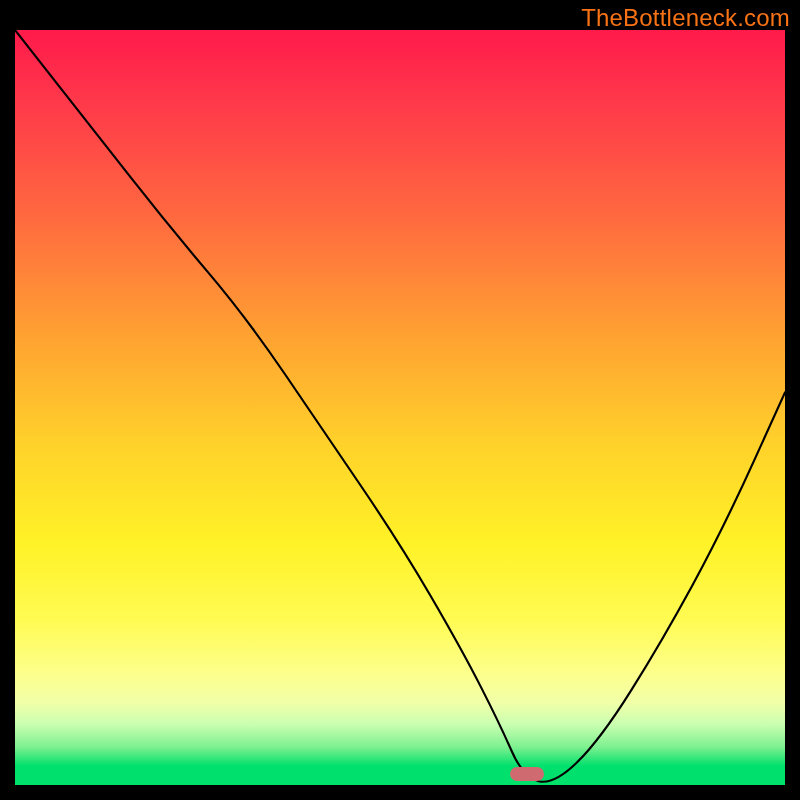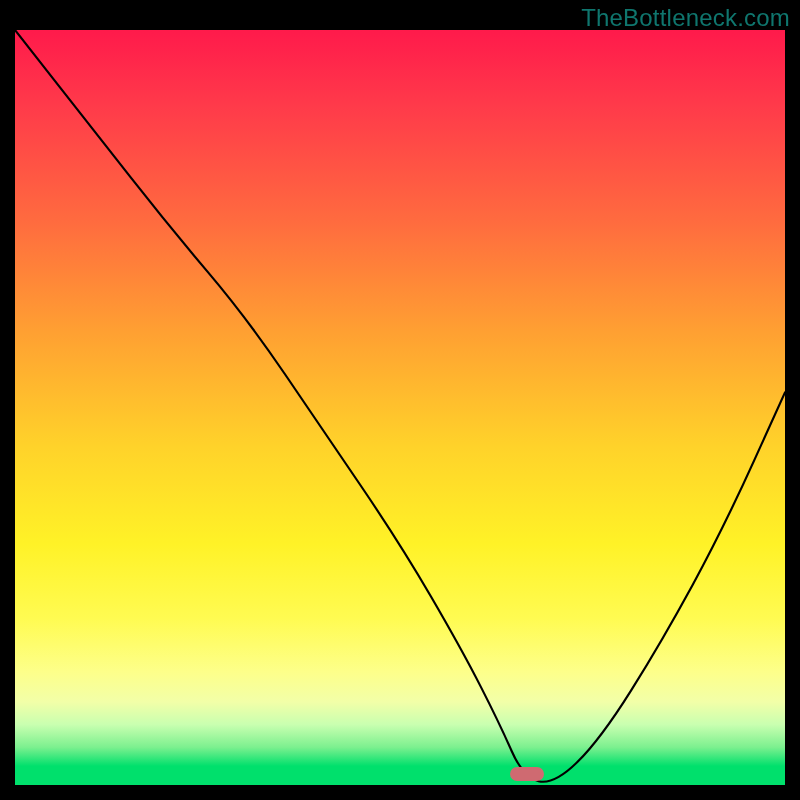--- a/index.html
+++ b/index.html
@@ -14,21 +14,21 @@
   .frame {
     position: relative;
     width: 800px;
     height: 800px;
     background: #000;
   }
   .watermark {
     position: absolute;
     top: 4px;
     right: 10px;
-    color: #0f766e;
+    color: #f97316;
     font-size: 24px;
     font-weight: 500;
     letter-spacing: 0.2px;
     z-index: 5;
     user-select: none;
   }
   .plot {
     position: absolute;
     left: 15px;
     top: 30px;

